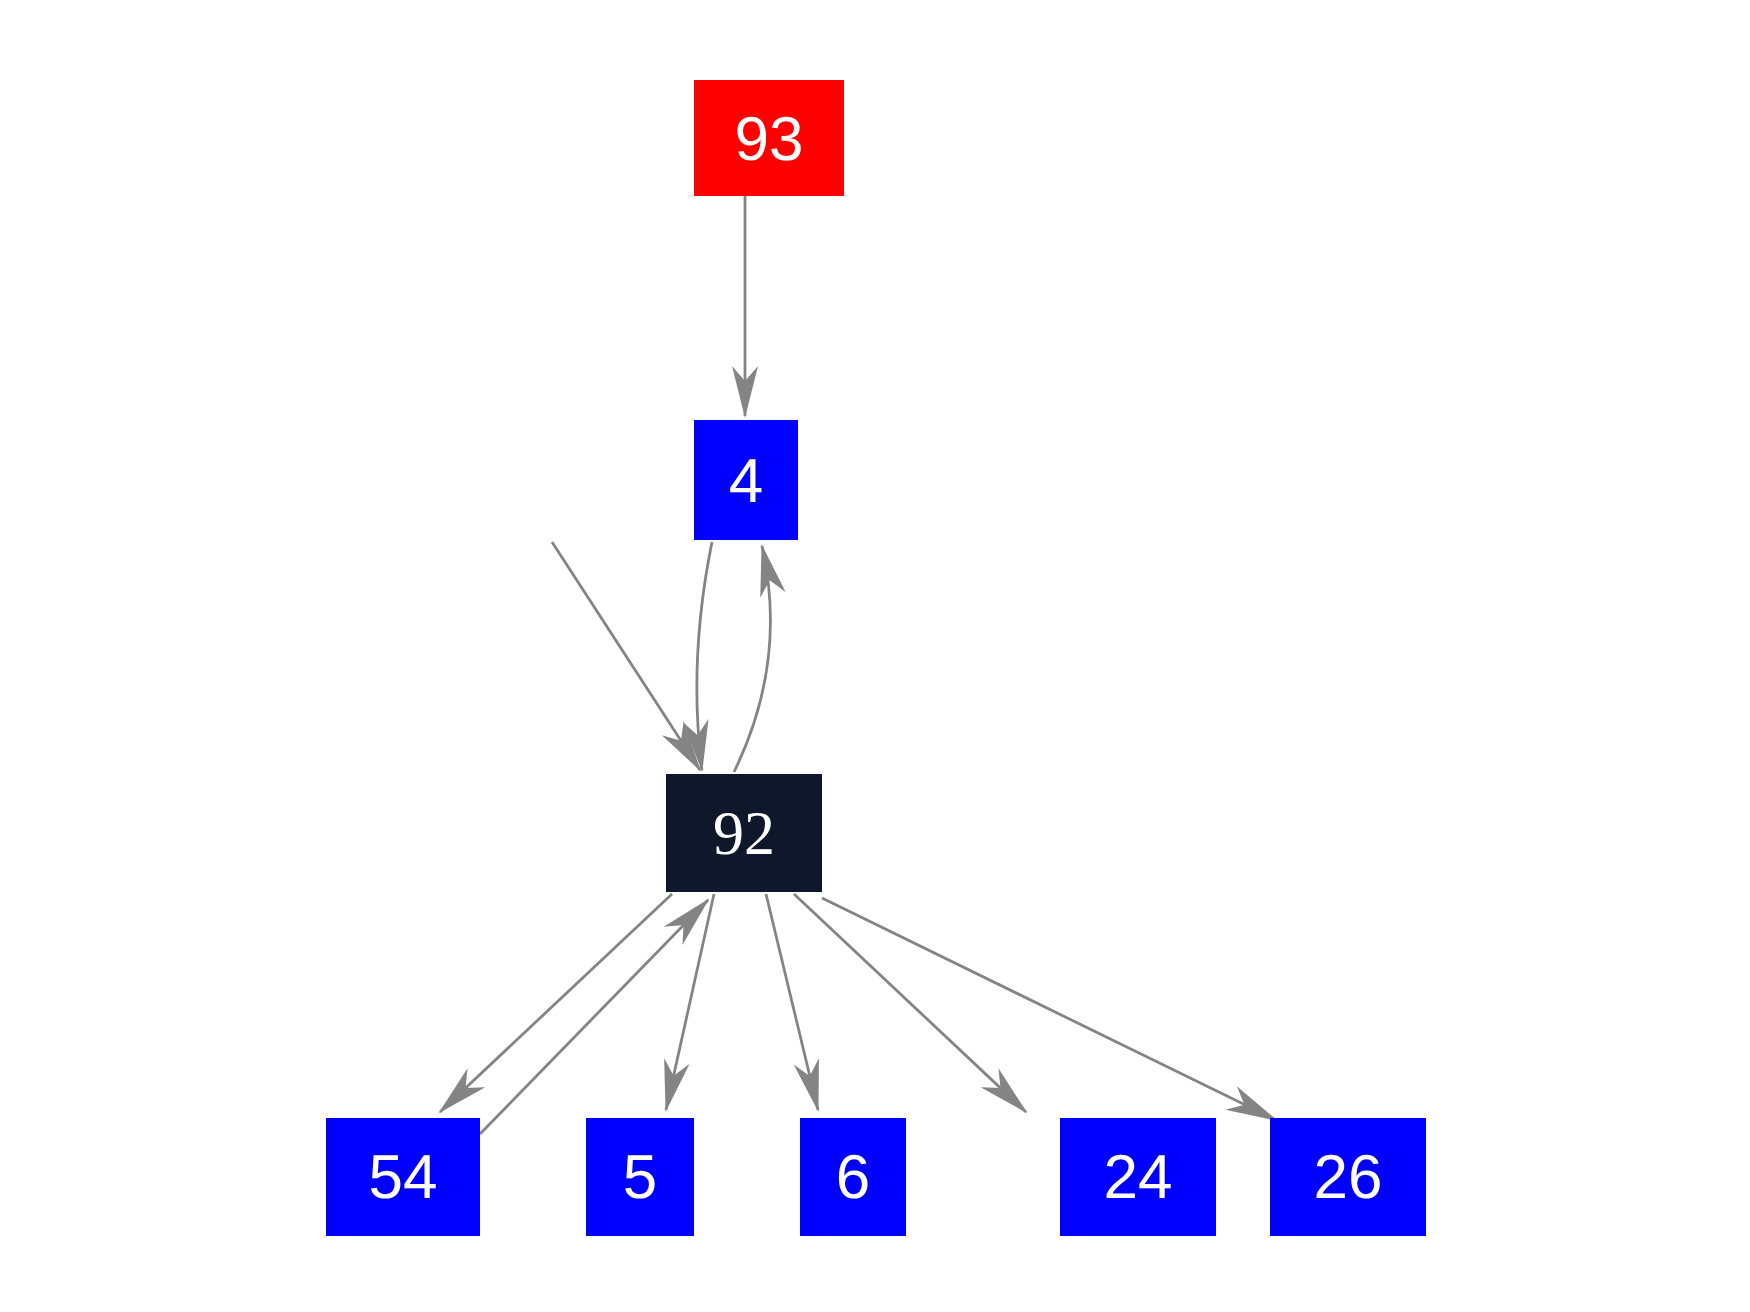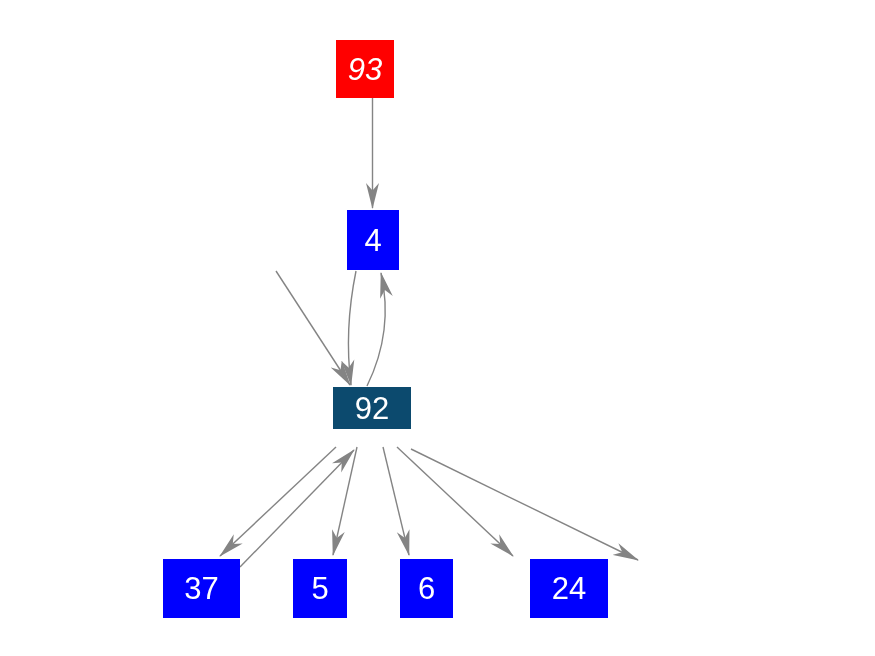--- a/index.html
+++ b/index.html
@@ -59,35 +59,38 @@
         <path class="edge" d="M 367,386 Q 394,331 381,273" stroke="#848484" marker-end="url(#arrow-dart)"></path>
         <path class="edge" d="M 336,447 L 220,556" stroke="#848484" marker-end="url(#arrow-dart)"></path>
         <path class="edge" d="M 240,567 L 354,450" stroke="#848484" marker-end="url(#arrow-dart)"></path>
         <path class="edge" d="M 357,447 L 333,555" stroke="#848484" marker-end="url(#arrow-dart)"></path>
         <path class="edge" d="M 383,447 L 409,555" stroke="#848484" marker-end="url(#arrow-dart)"></path>
         <path class="edge" d="M 397,447 L 513,556" stroke="#848484" marker-end="url(#arrow-dart)"></path>
         <path class="edge" d="M 411,449 L 638,560" stroke="#848484" marker-end="url(#arrow-dart)"></path>
       </g>
   </svg>
 
-  <div class="node" style="left: 336px; top: 40px; width: 58px; height: 58px; background: rgb(255, 0, 0); font-style: italic;">
+  <div class="node" style="left: 347px; top: 40px; width: 75px; height: 58px; background: rgb(255, 0, 0);">
     <span class="node-label" style="color: rgb(255, 255, 255);">93</span>
   </div>
   <div class="node" style="left: 347px; top: 210px; width: 52px; height: 60px; background: rgb(0, 0, 255);">
     <span class="node-label" style="color: rgb(255, 255, 255);">4</span>
   </div>
-  <div class="node" style="left: 333px; top: 387px; width: 78px; height: 42px; background: #0c4a6e;">
+  <div class="node" style="left: 333px; top: 387px; width: 78px; height: 59px; background: #0f172a; font-family: Liberation Serif, serif;">
     <span class="node-label" style="color: rgb(255, 255, 255);">92</span>
   </div>
   <div class="node" style="left: 163px; top: 559px; width: 77px; height: 59px; background: rgb(0, 0, 255);">
-    <span class="node-label" style="color: rgb(255, 255, 255);">37</span>
+    <span class="node-label" style="color: rgb(255, 255, 255);">54</span>
   </div>
   <div class="node" style="left: 293px; top: 559px; width: 54px; height: 59px; background: rgb(0, 0, 255);">
     <span class="node-label" style="color: rgb(255, 255, 255);">5</span>
   </div>
   <div class="node" style="left: 400px; top: 559px; width: 53px; height: 59px; background: rgb(0, 0, 255);">
     <span class="node-label" style="color: rgb(255, 255, 255);">6</span>
   </div>
   <div class="node" style="left: 530px; top: 559px; width: 78px; height: 59px; background: rgb(0, 0, 255);">
     <span class="node-label" style="color: rgb(255, 255, 255);">24</span>
   </div>
+  <div class="node" style="left: 635px; top: 559px; width: 78px; height: 59px; background: rgb(0, 0, 255);">
+    <span class="node-label" style="color: rgb(255, 255, 255);">26</span>
+  </div>
 
 </div>
 
 </body></html>

